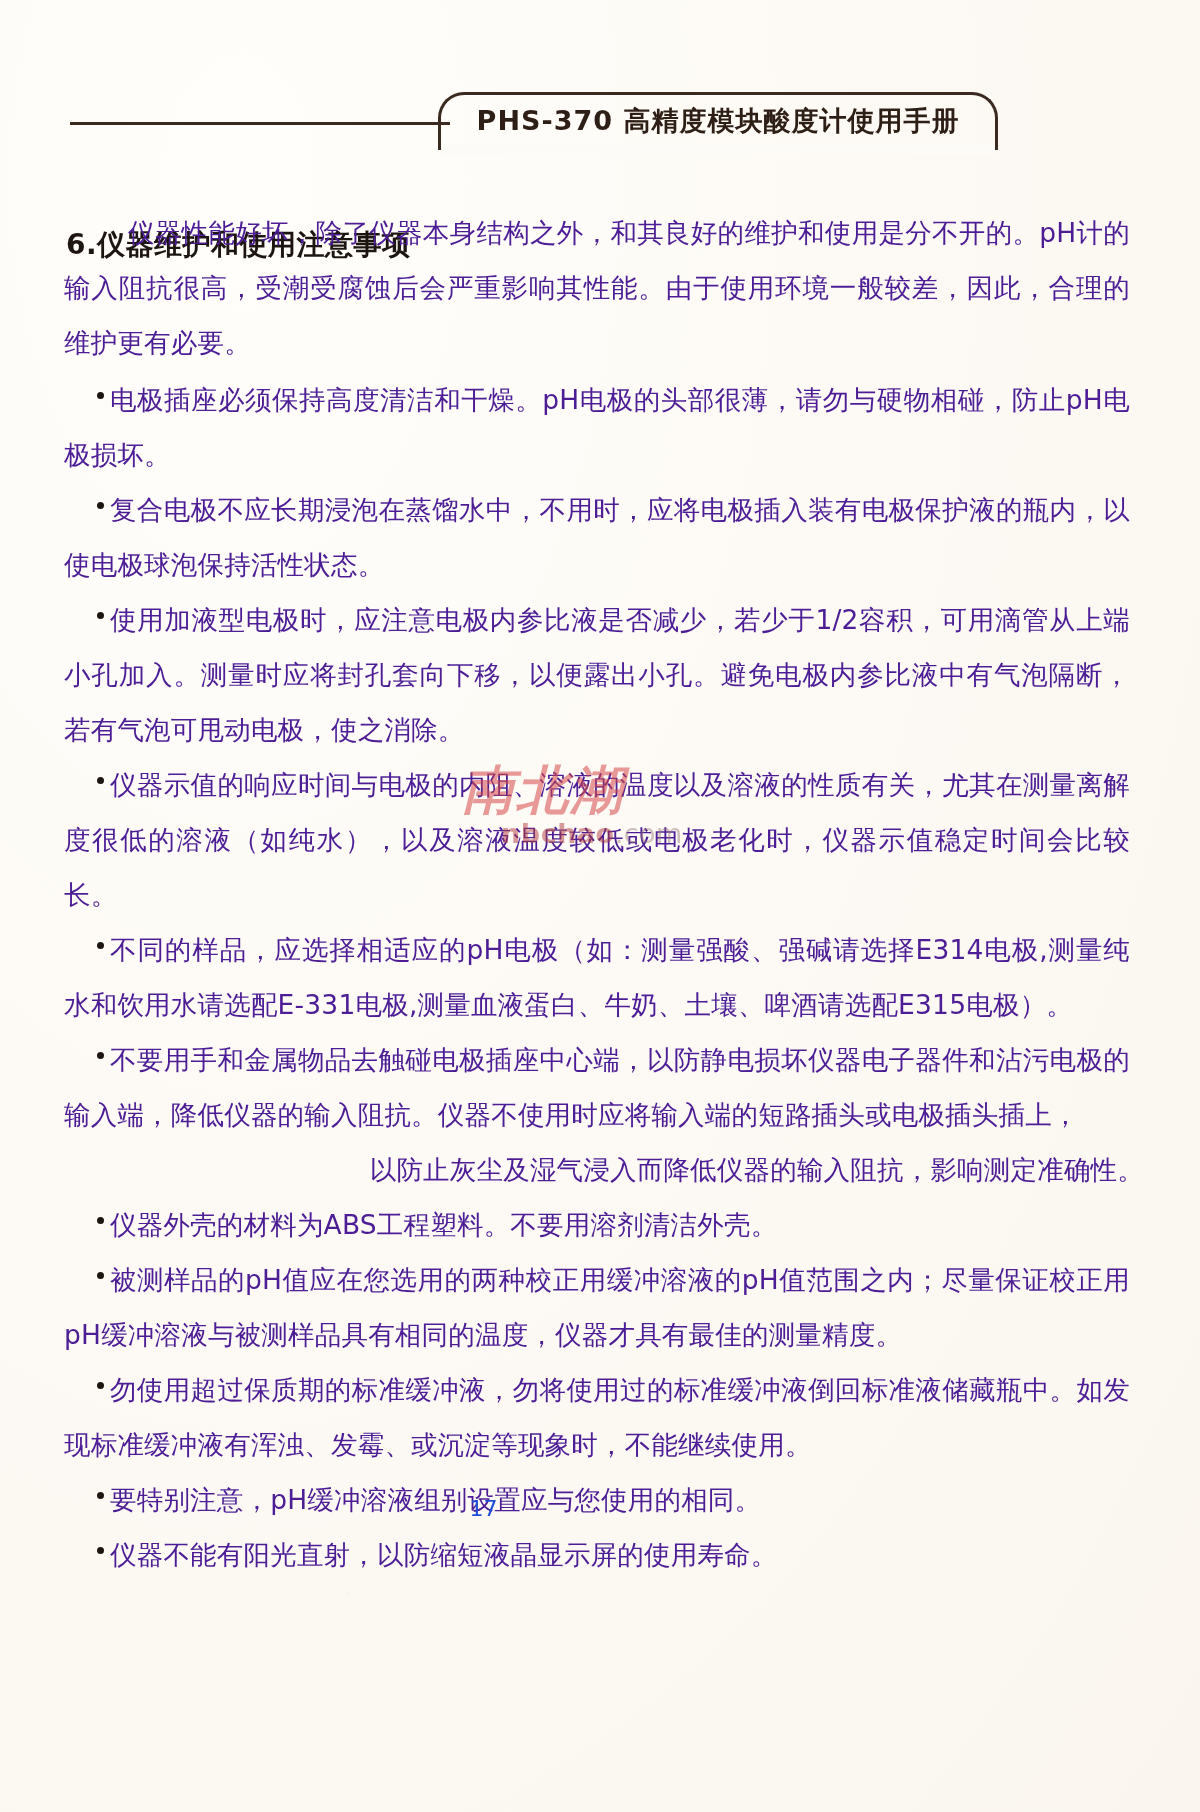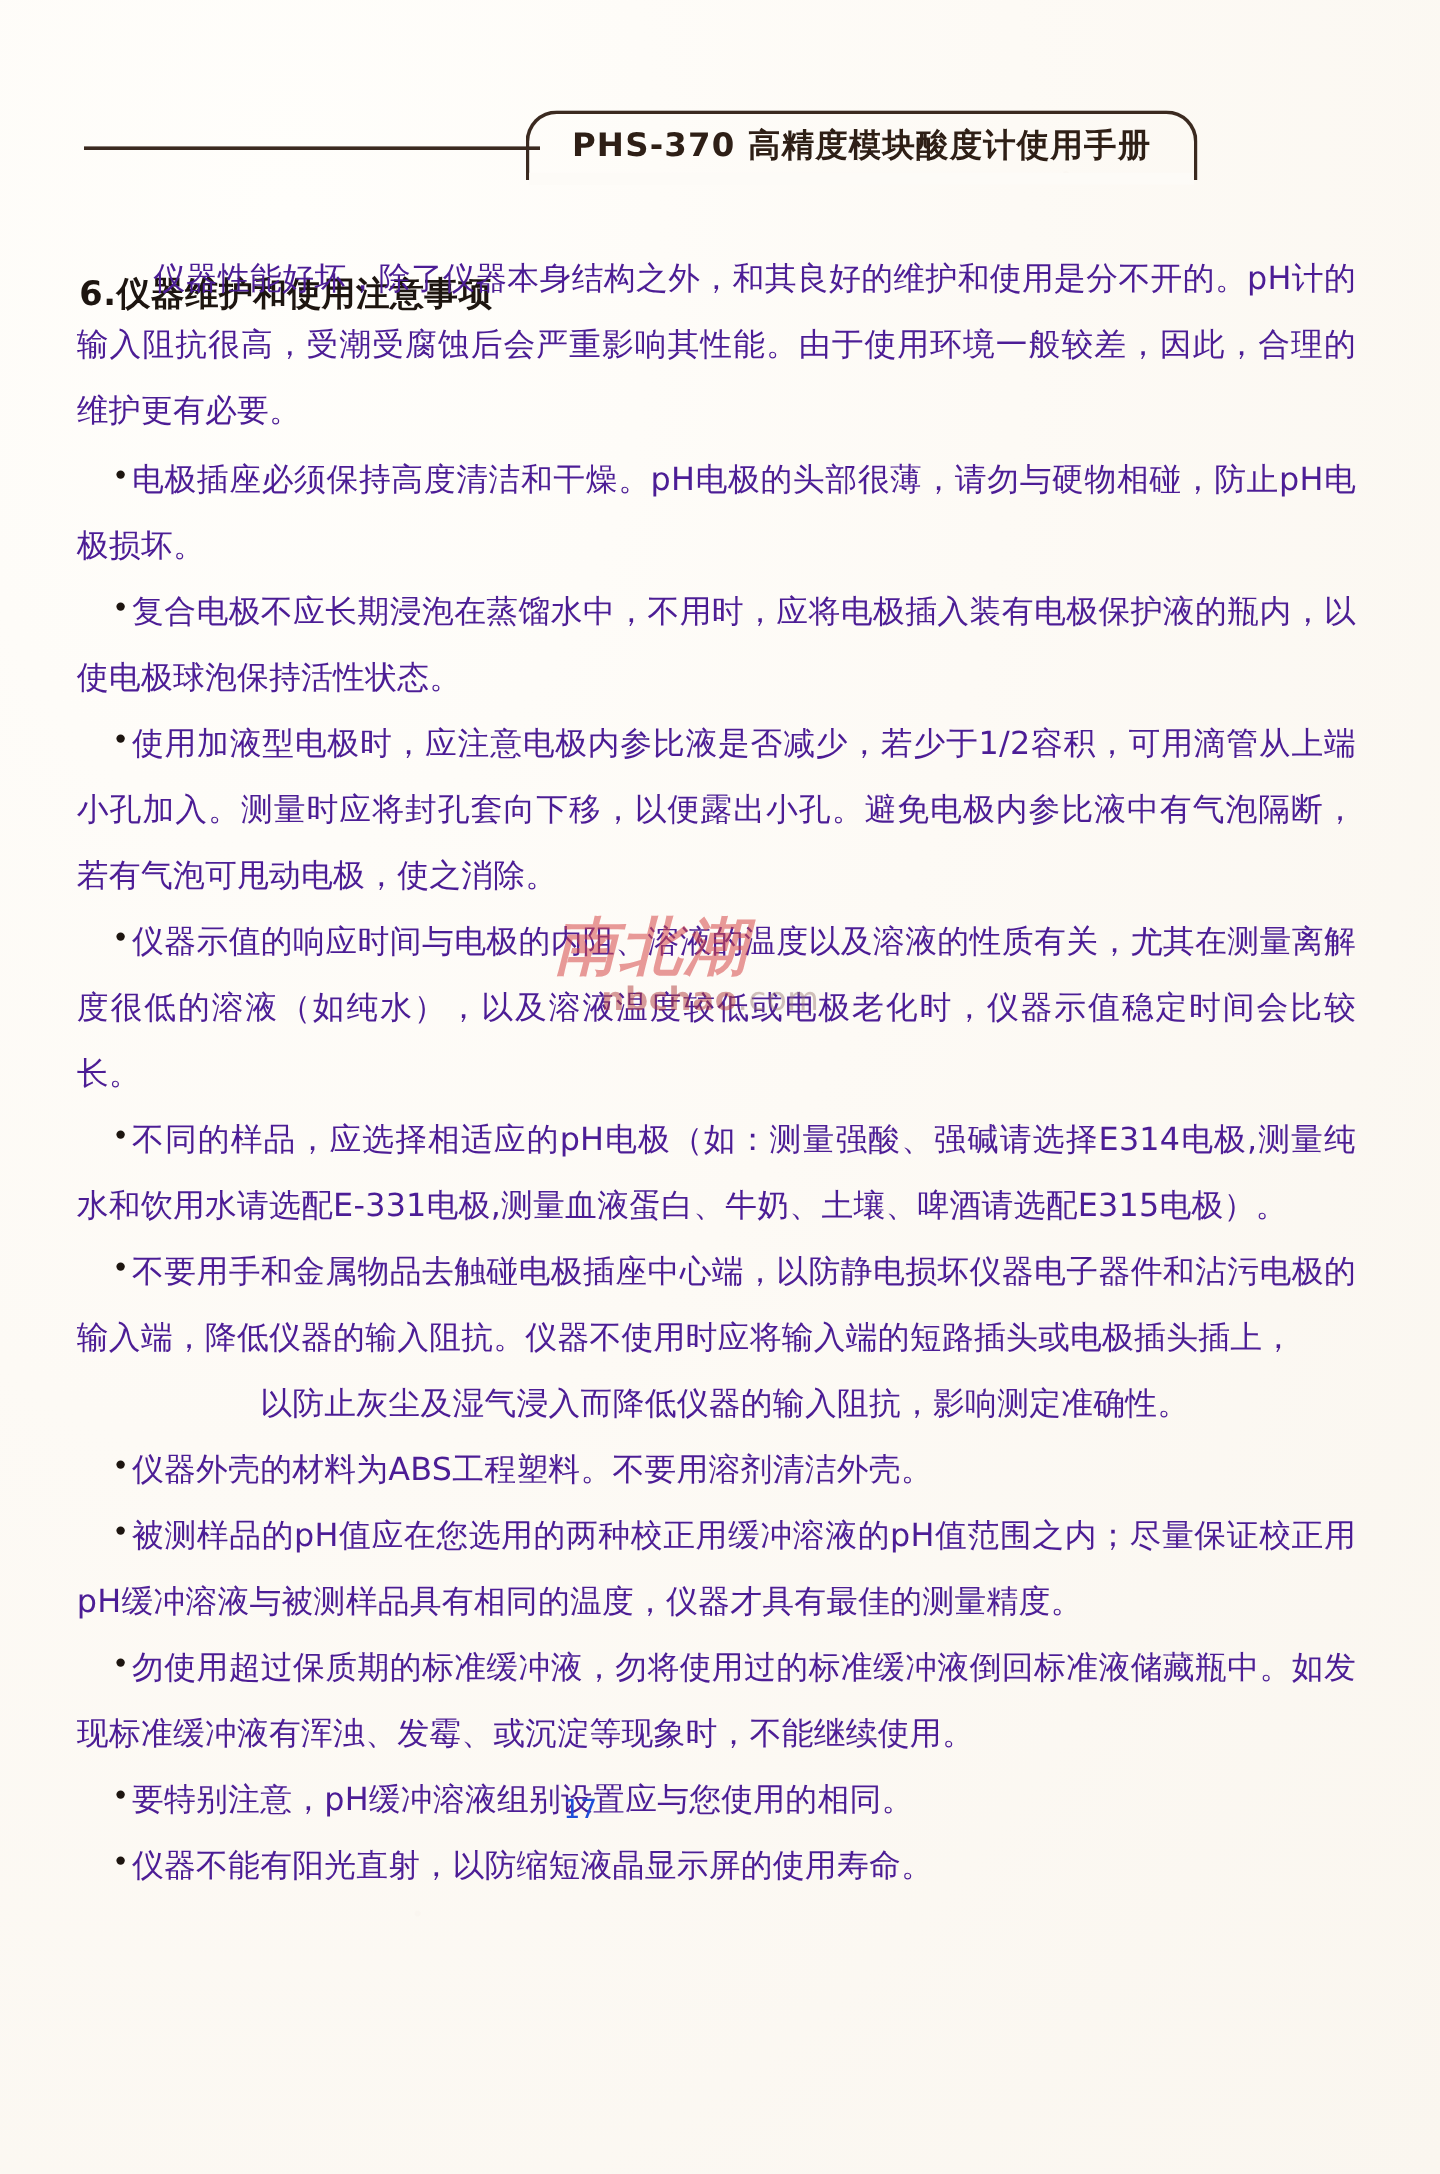--- a/index.html
+++ b/index.html
@@ -145,21 +145,21 @@
     height: 7px;
     background: #1d1510;
     border-radius: 50%;
     text-indent: 0;
   }
   
 
   .plain-line {
     margin: 0;
     text-indent: 0;
-    text-align: center;
+    text-align: right;
   }
 
   
   .watermark {
     position: absolute;
     left: 462px;
     top: 762px;
     width: 260px;
     height: 120px;
     pointer-events: none;

